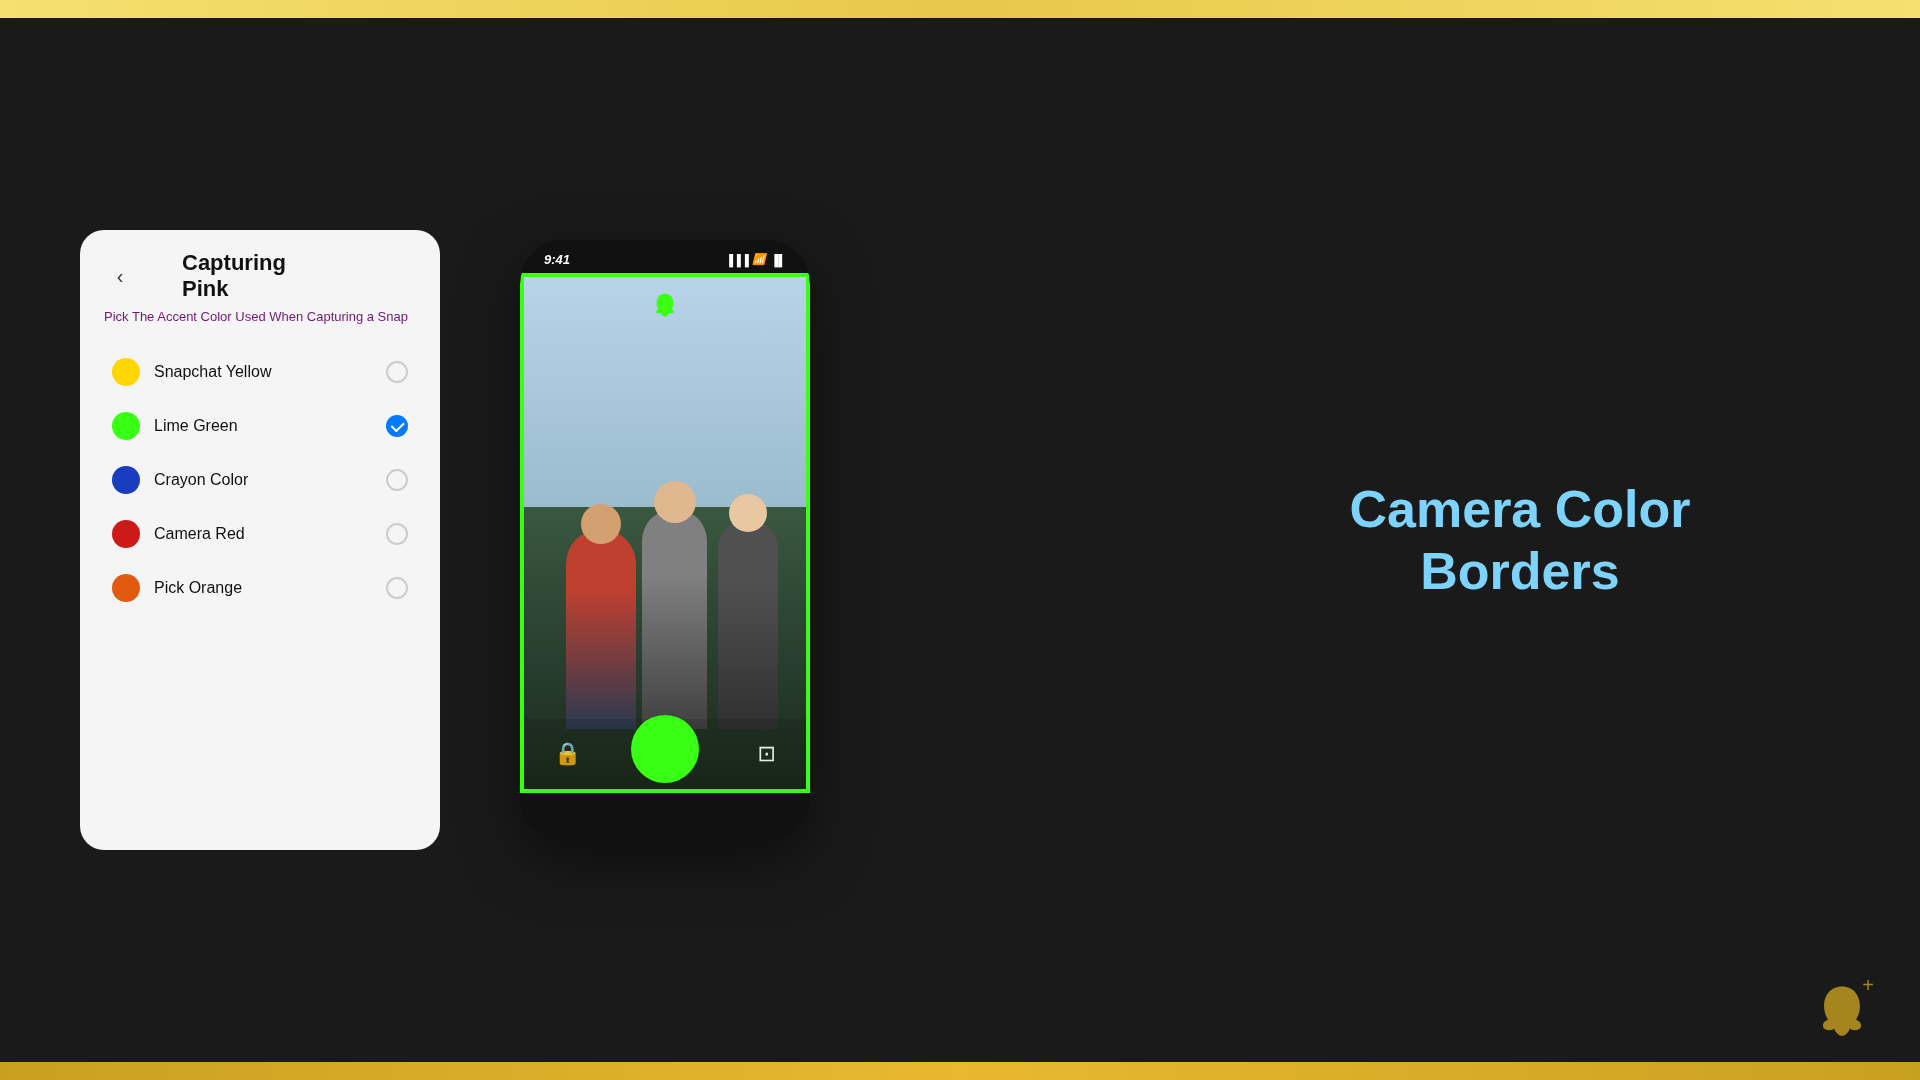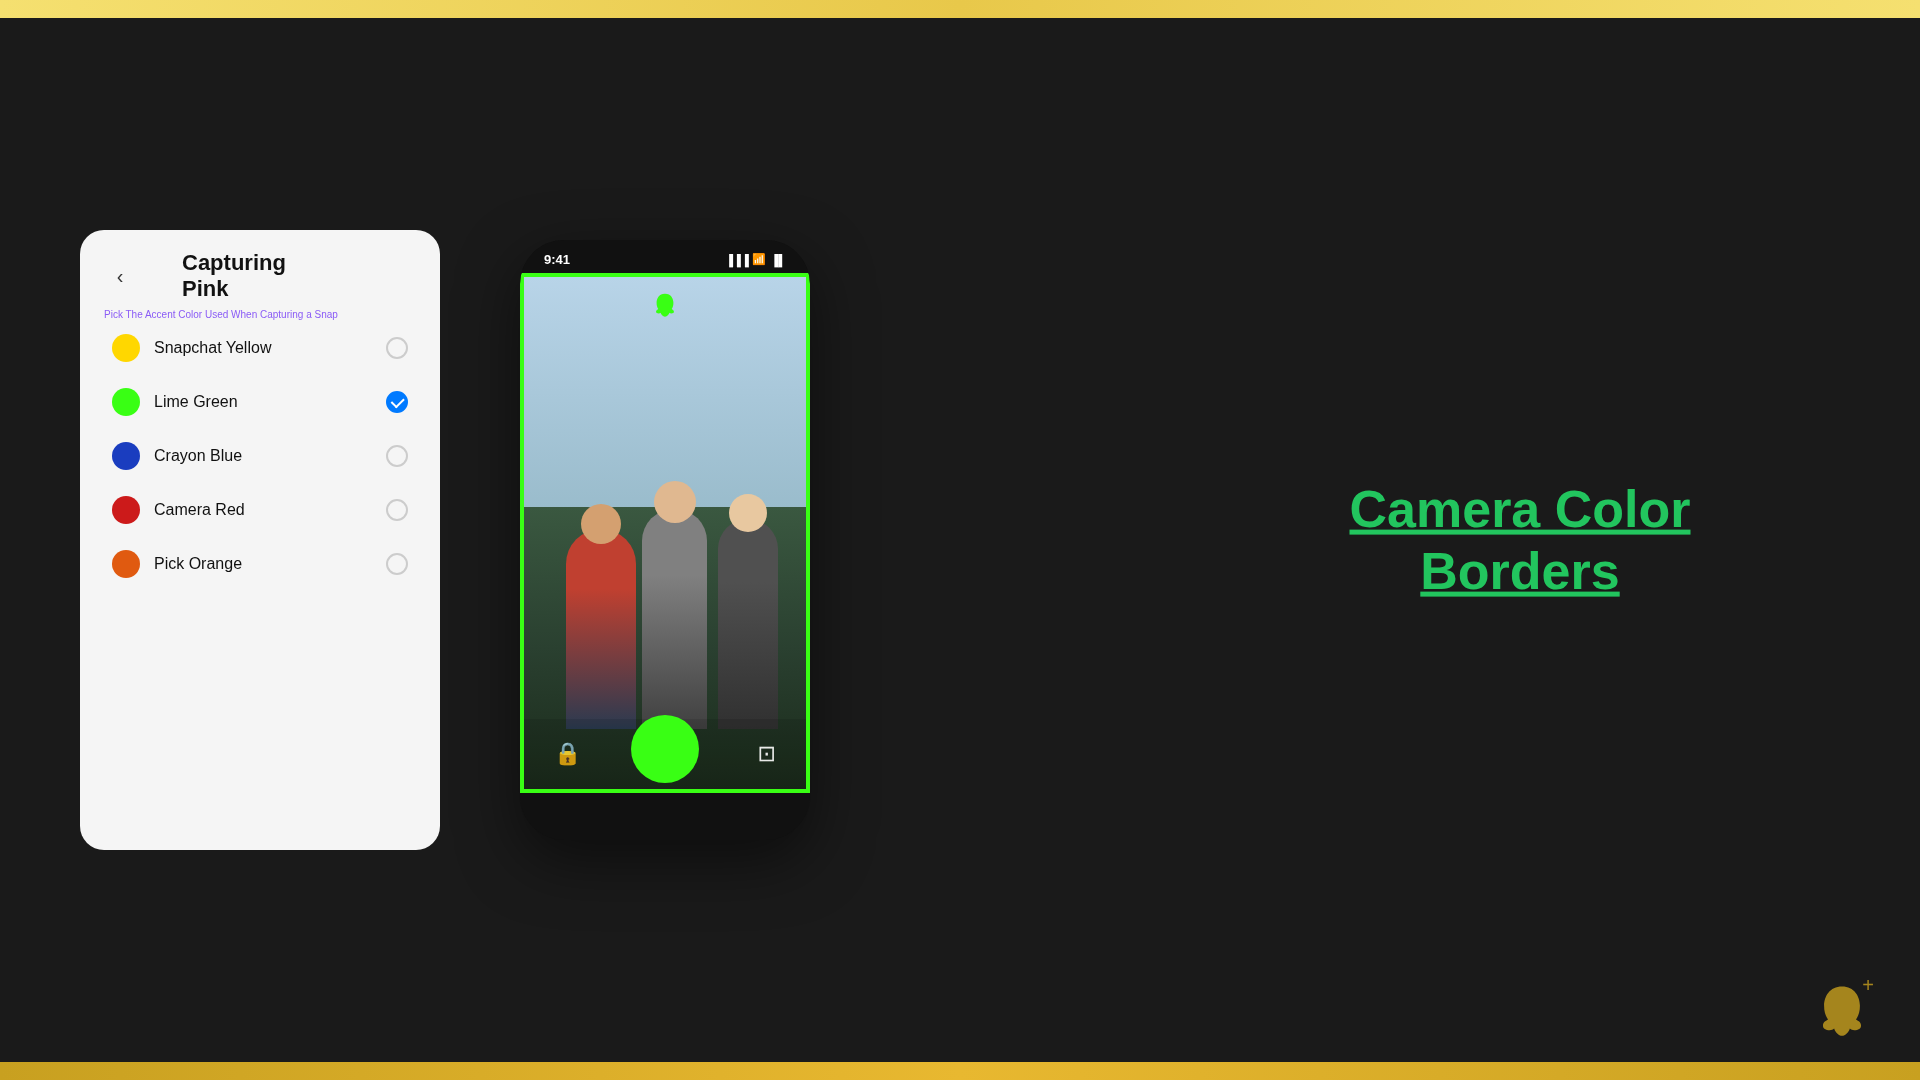--- a/index.html
+++ b/index.html
@@ -71,22 +71,23 @@
     .settings-title {
       font-size: 22px;
       font-weight: 700;
       color: #111;
       position: absolute;
       left: 50%;
       transform: translateX(-50%);
     }
 
     .settings-subtitle {
-      font-size: 10px;
-      color: #8b5cf6;
+      font-size: 13px;
+      color: #701a75;
+      margin-bottom: 20px;
       line-height: 1.4;
     }
 
     .color-list {
       display: flex;
       flex-direction: column;
       gap: 2px;
     }
 
     .color-item {
@@ -165,20 +166,21 @@
 
     .status-bar {
       display: flex;
       justify-content: space-between;
       align-items: center;
       padding: 12px 24px 6px;
       background: #111;
       color: white;
       font-size: 13px;
       font-weight: 600;
+      font-style: italic;
     }
 
     .status-icons {
       display: flex;
       align-items: center;
       gap: 4px;
       font-size: 11px;
     }
 
     .camera-view {
@@ -234,25 +236,24 @@
     }
 
     
     .feature-title {
       position: absolute;
       right: 160px;
       top: 50%;
       transform: translateY(-50%);
       font-size: 52px;
       font-weight: 800;
-      color: #22c55e;
+      color: #7dd3fc;
       text-align: center;
       line-height: 1.2;
       width: 480px;
-      text-decoration: underline;
     }
 
     
     .snapchat-branding {
       position: absolute;
       bottom: 30px;
       right: 50px;
       color: rgba(200,160,30,0.8);
       font-size: 50px;
     }
@@ -363,21 +364,21 @@
           <span class="color-label">Snapchat Yellow</span>
           <div class="radio-btn"></div>
         </div>
         <div class="color-item">
           <div class="color-dot" style="background: rgb(57, 255, 20);"></div>
           <span class="color-label">Lime Green</span>
           <div class="radio-btn selected"></div>
         </div>
         <div class="color-item">
           <div class="color-dot" style="background: rgb(26, 61, 191);"></div>
-          <span class="color-label">Crayon Blue</span>
+          <span class="color-label">Crayon Color</span>
           <div class="radio-btn"></div>
         </div>
         <div class="color-item">
           <div class="color-dot" style="background: rgb(204, 26, 26);"></div>
           <span class="color-label">Camera Red</span>
           <div class="radio-btn"></div>
         </div>
         <div class="color-item">
           <div class="color-dot" style="background: rgb(224, 90, 16);"></div>
           <span class="color-label">Pick Orange</span>

